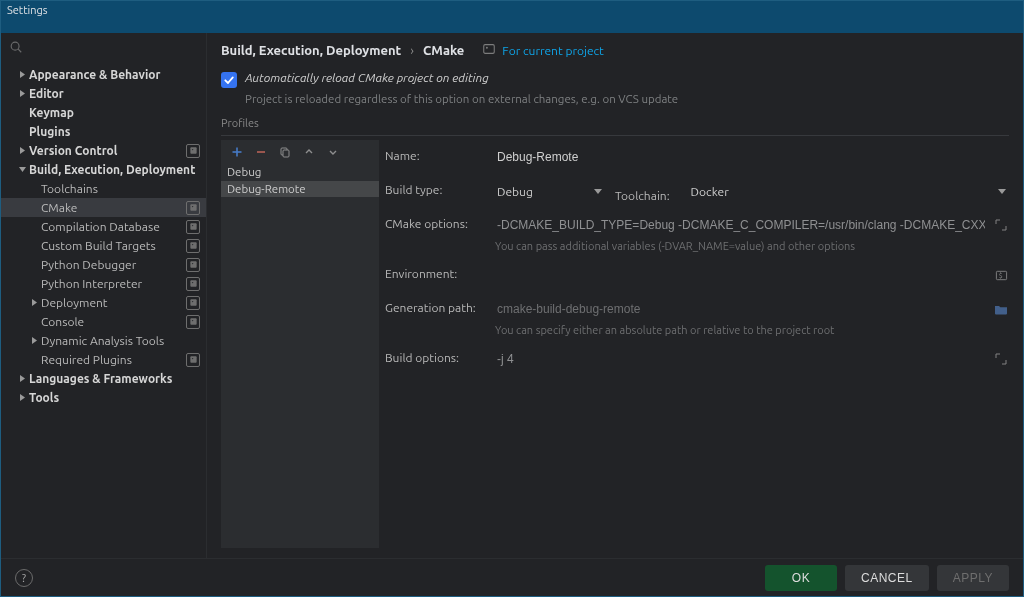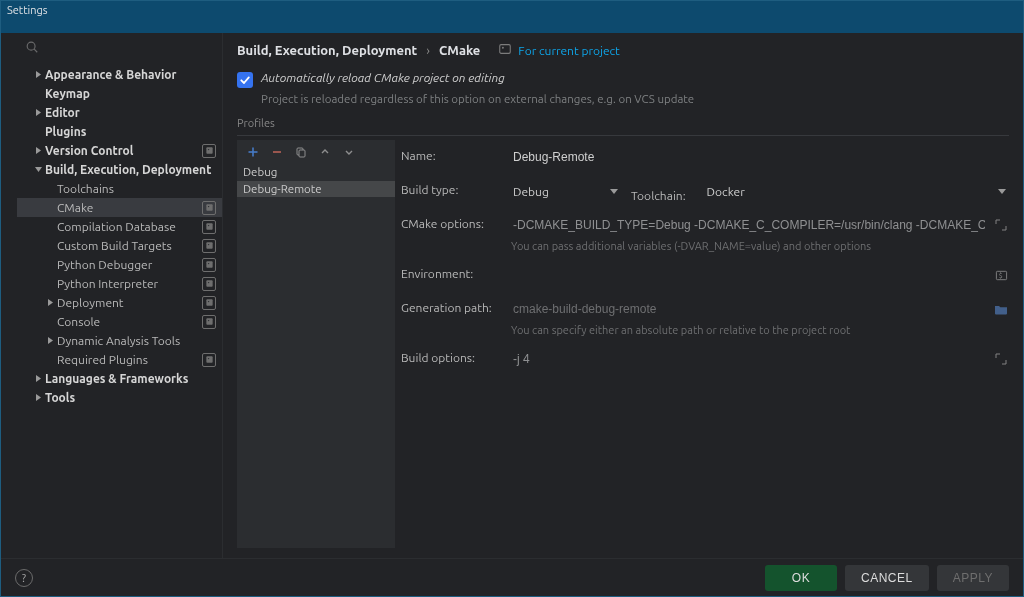--- a/index.html
+++ b/index.html
@@ -1,21 +1,21 @@
 <!DOCTYPE html>
 <html><head>
 <meta charset="utf-8">
 <style>
   html,body{margin:0;padding:0;height:100%;background:#000;font-family:-apple-system,"Segoe UI",Ubuntu,Roboto,Arial,sans-serif;font-size:12px;color:#bbbbbb;}
   *{box-sizing:border-box;}
   .window{position:relative;width:1024px;height:597px;background:#2b2d30;border:1px solid #1e5d80;margin:0 auto;display:flex;flex-direction:column;}
   .titlebar{height:32px;background:#0d4a6e;color:#dfe1e5;font-size:11px;line-height:18px;padding:0 6px;}
   .body{flex:1;display:flex;min-height:0;background:#222326;}
   
-  .sidebar{width:206px;background:#222326;border-right:1px solid #2b2d30;display:flex;flex-direction:column;margin-left:16px;}
+  .sidebar{width:206px;background:#222326;border-right:1px solid #2b2d30;display:flex;flex-direction:column;}
   .search-row{height:30px;padding:4px 8px;display:flex;align-items:center;gap:6px;}
   .search-row svg{opacity:.6;}
   .search-input{flex:1;background:transparent;border:none;outline:none;color:#bbb;height:20px;font-size:12px;}
   .tree{flex:1;overflow:auto;padding-top:2px;}
   .node{display:flex;align-items:center;height:19px;padding-right:6px;color:#bababa;cursor:default;}
   .node.bold{font-weight:bold;color:#d6d6d6;}
   .node.selected{background:#393b40;}
   .caret{width:14px;display:flex;justify-content:center;align-items:center;}
   .caret svg{display:block;}
   .spacer0{padding-left:14px;}
@@ -85,30 +85,30 @@
       <div class="tree" id="tree">
           <div class="node spacer0 bold">
             <span class="caret">
               <svg width="9" height="9" viewBox="0 0 9 9">
                 <polygon points="2,1 7,4.5 2,8" fill="#9a9a9a"></polygon>
               </svg>
             </span>
             <span class="label">Appearance &amp; Behavior</span>
           </div>
           <div class="node spacer0 bold">
+            <span class="caret">
+              <svg width="9" height="9" viewBox="0 0 9 9">
+                <polygon points="2,1 7,4.5 2,8" fill="#9a9a9a"></polygon>
+              </svg>
+            </span>
+            <span class="label">Editor</span>
+          </div>
+          <div class="node spacer0 bold">
             <span class="caret"></span>
             <span class="label">Keymap</span>
-          </div>
-          <div class="node spacer0 bold">
-            <span class="caret">
-              <svg width="9" height="9" viewBox="0 0 9 9">
-                <polygon points="2,1 7,4.5 2,8" fill="#9a9a9a"></polygon>
-              </svg>
-            </span>
-            <span class="label">Editor</span>
           </div>
           <div class="node spacer0 bold">
             <span class="caret"></span>
             <span class="label">Plugins</span>
           </div>
           <div class="node spacer0 bold">
             <span class="caret">
               <svg width="9" height="9" viewBox="0 0 9 9">
                 <polygon points="2,1 7,4.5 2,8" fill="#9a9a9a"></polygon>
               </svg>

